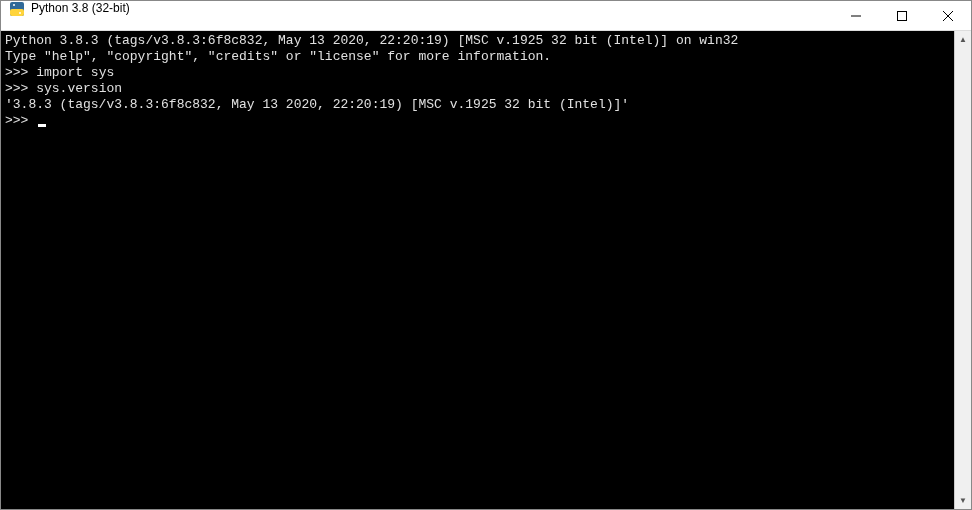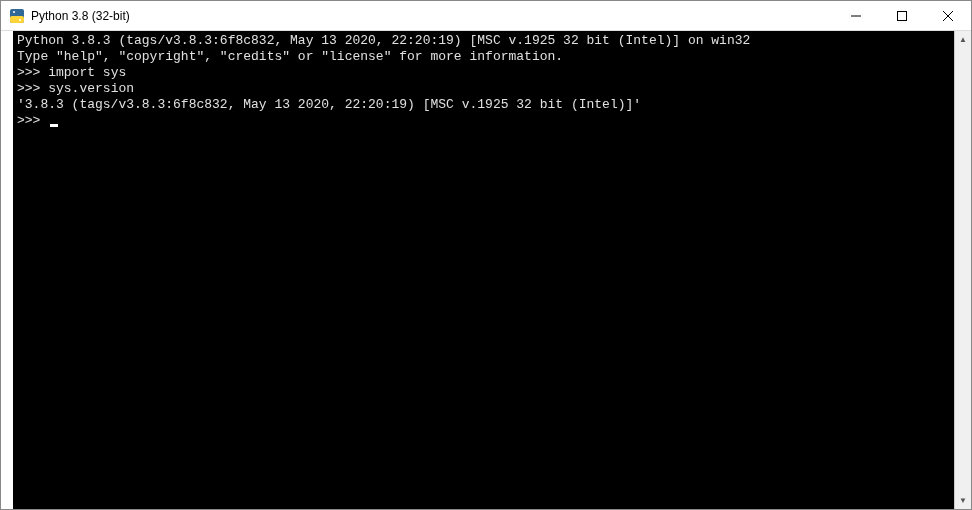--- a/index.html
+++ b/index.html
@@ -20,21 +20,21 @@
       height: 510px;
       background: #ffffff;
       border: 1px solid #888;
       display: flex;
       flex-direction: column;
     }
     .titlebar {
       height: 30px;
       background: #ffffff;
       display: flex;
-      align-items: center;
+      align-items: flex-start;
       padding-left: 8px;
       border-bottom: 1px solid #ddd;
       user-select: none;
     }
     .title-icon {
       width: 16px;
       height: 16px;
       margin-right: 6px;
       display: inline-flex;
       align-items: center;
@@ -60,21 +60,20 @@
       justify-content: center;
       font-size: 10px;
       color: #000;
       cursor: pointer;
     }
     .console-area {
       flex: 1;
       display: flex;
       position: relative;
       background: #7dd3fc;
-      margin-left: 12px;
     }
     .console {
       flex: 1;
       background: #000000;
       color: #e0e0e0;
       font-family: Consolas, "Courier New", monospace;
       font-size: 13px;
       line-height: 16px;
       padding: 2px 4px;
       white-space: pre;

